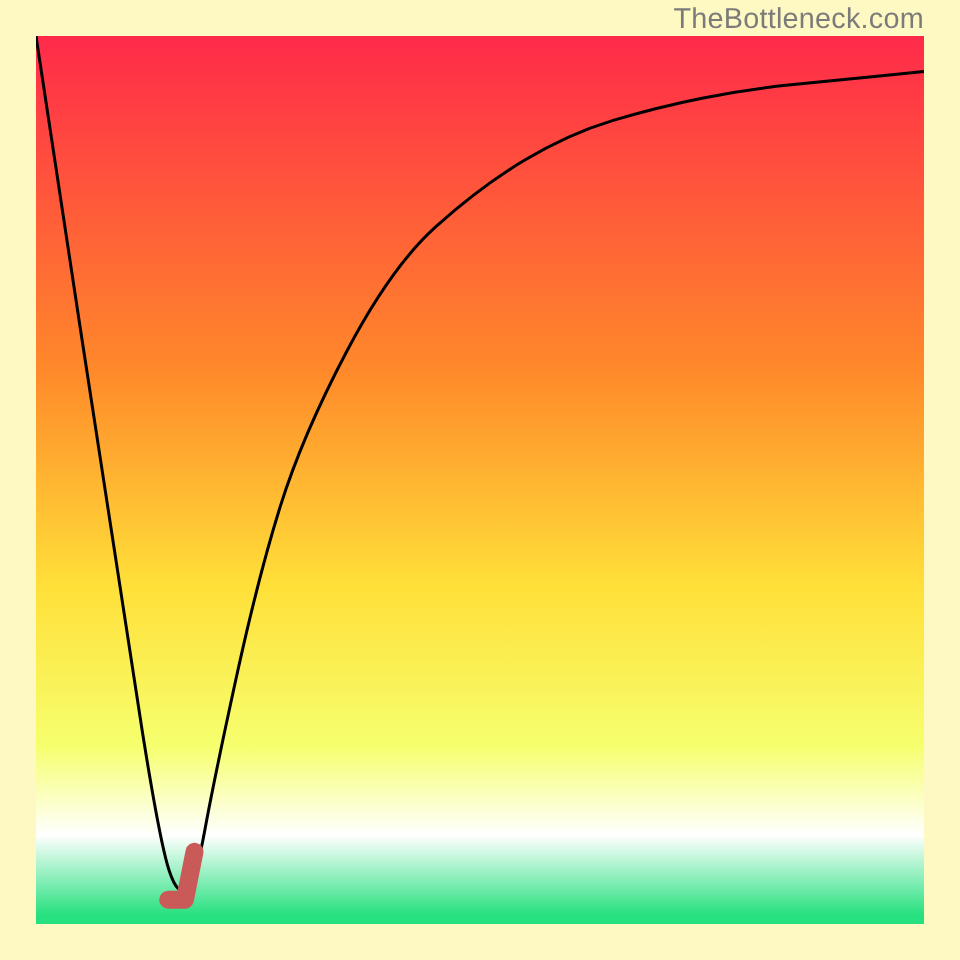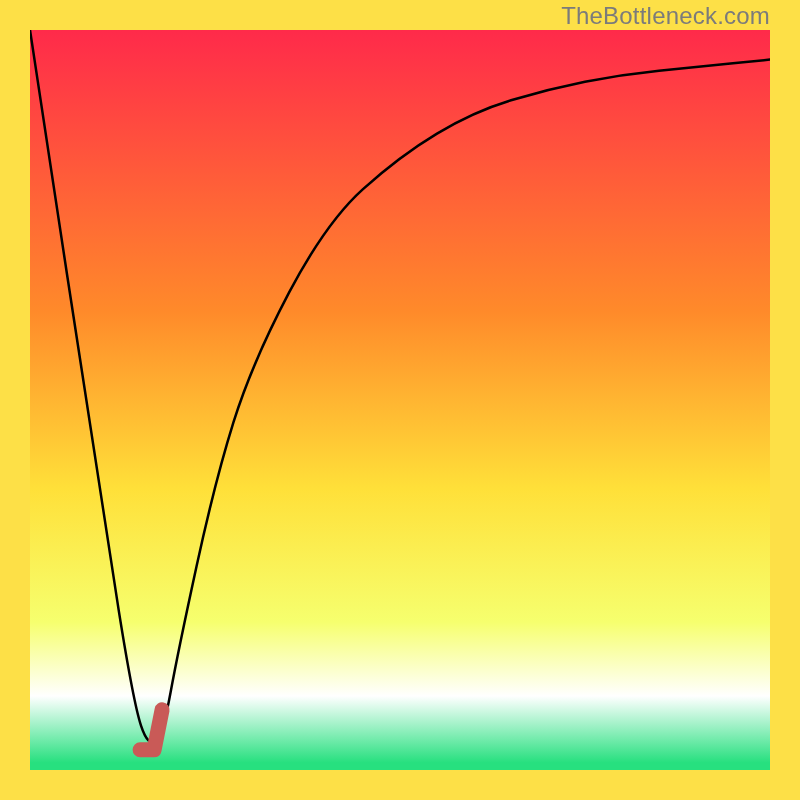--- a/index.html
+++ b/index.html
@@ -9,21 +9,21 @@
     height: 800px;
     background: #000;
     overflow: hidden;
   }
   .frame {
     position: absolute;
     left: 0;
     top: 0;
     width: 800px;
     height: 800px;
-    background: #fde047;
+    background: #fef9c3;
   }
   .plot {
     position: absolute;
     left: 30px;
     top: 30px;
     width: 740px;
     height: 740px;
   }
   .watermark {
     position: absolute;

